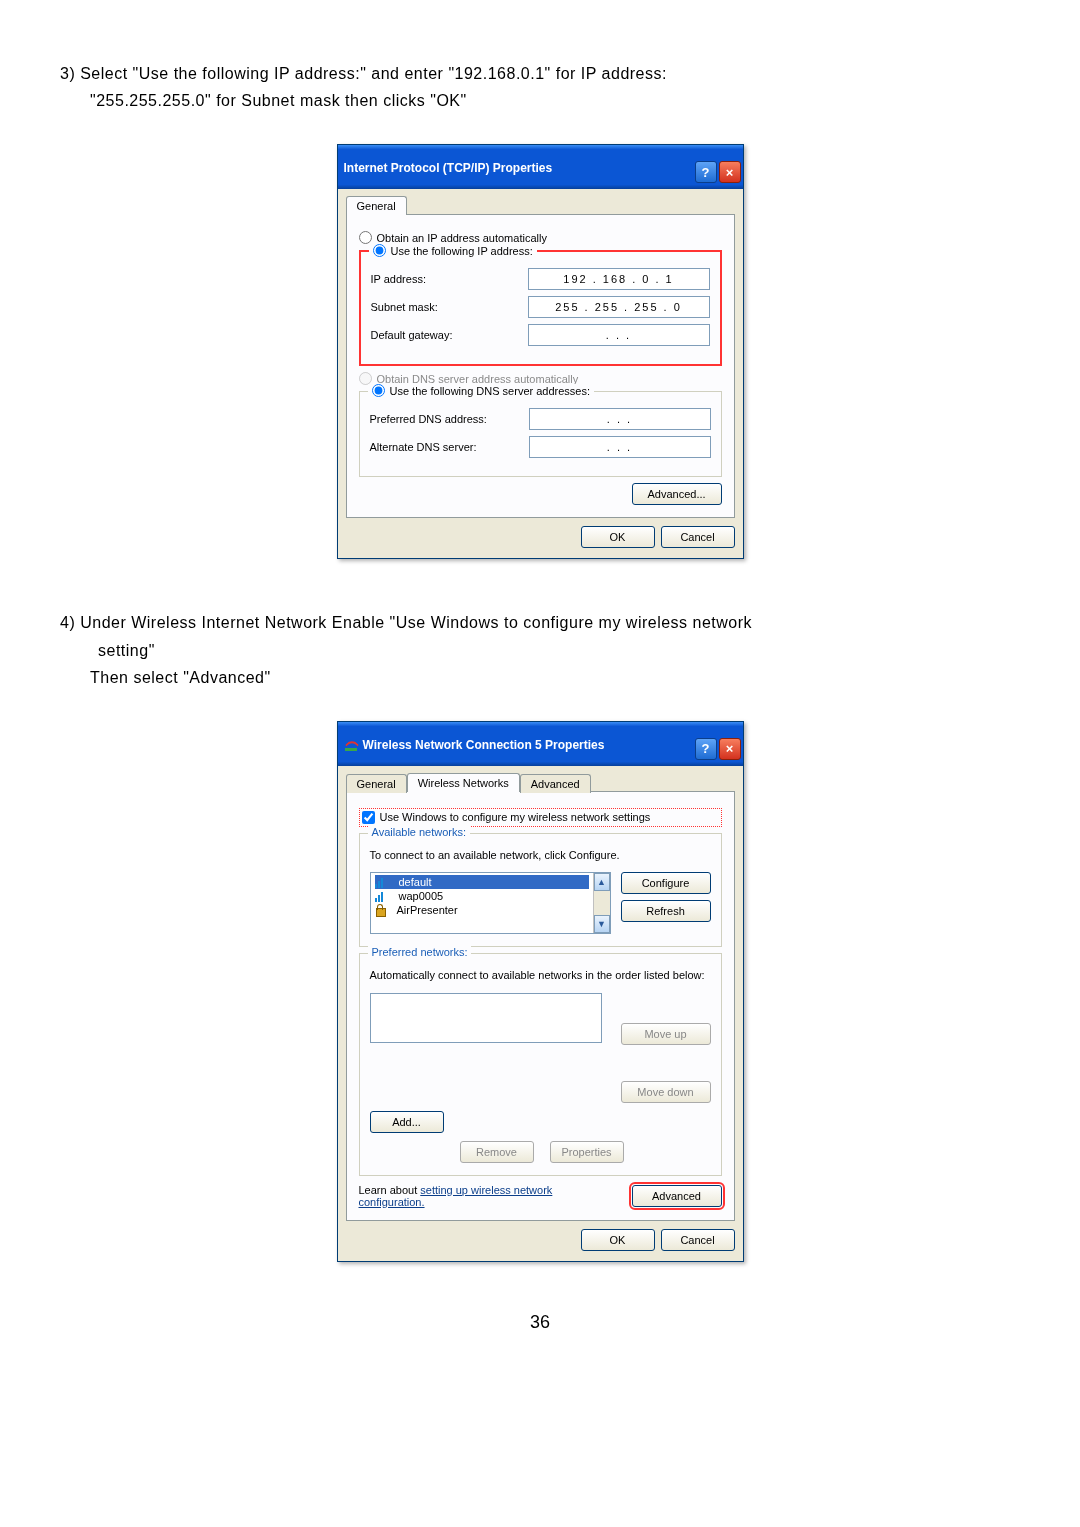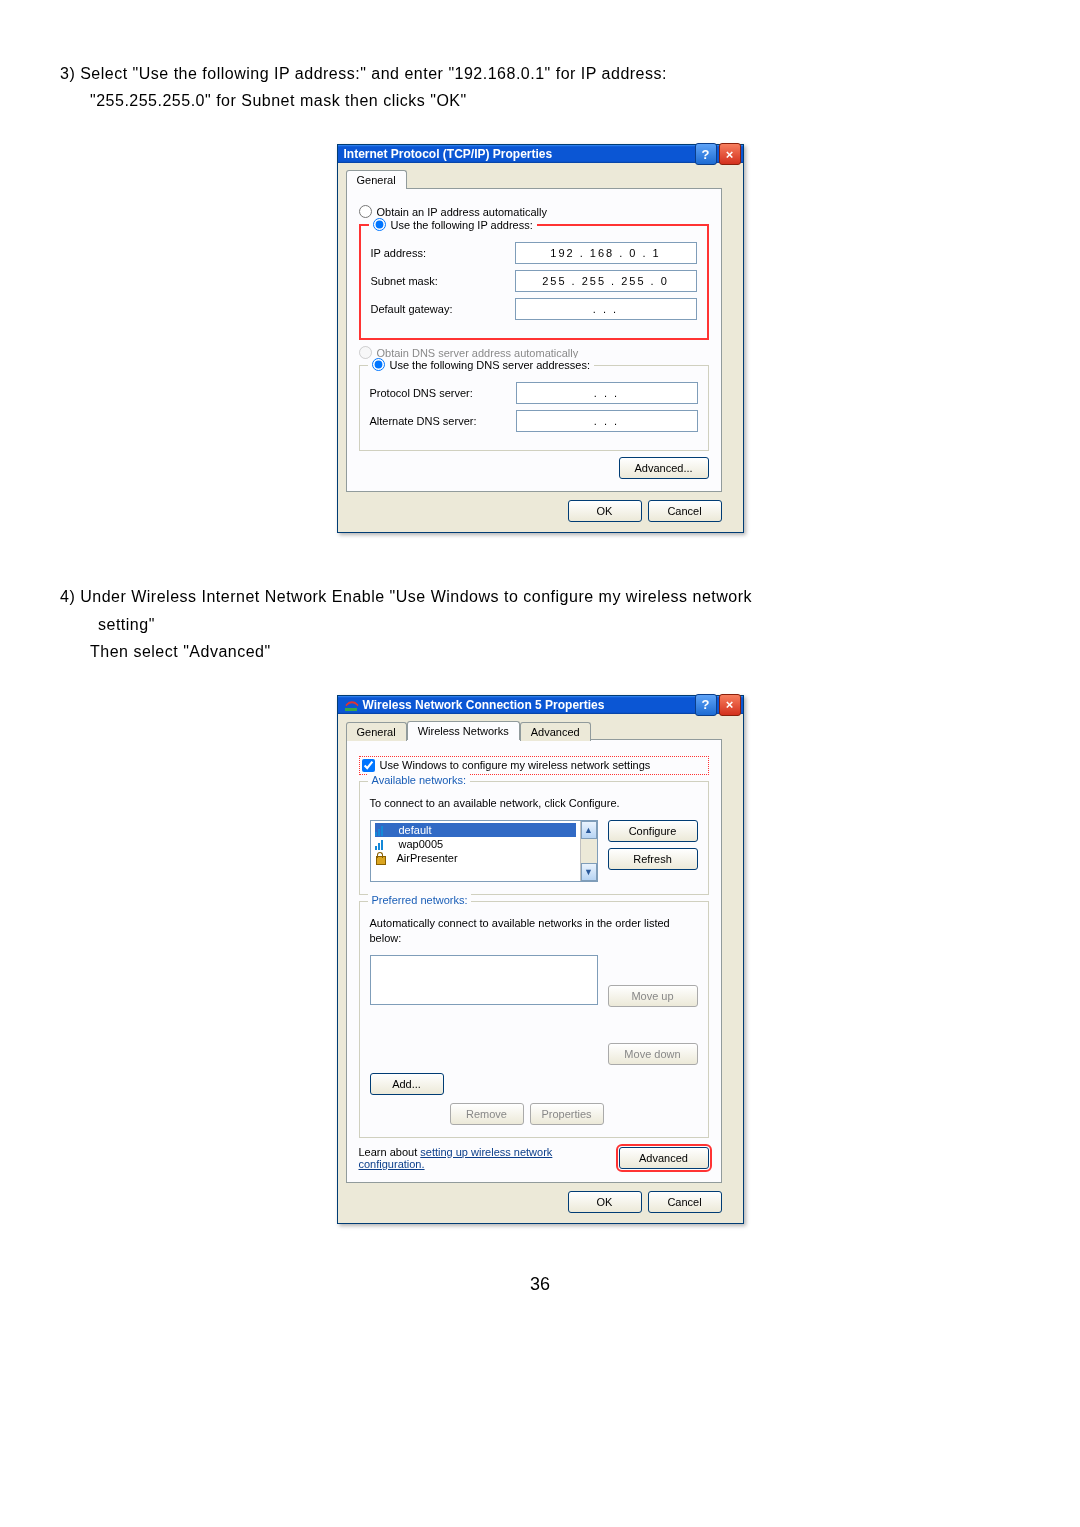--- a/index.html
+++ b/index.html
@@ -28,43 +28,43 @@
   .xp-dialog {
     width: 405px;
     background: #ece9d8;
     border: 1px solid #003c74;
     font-family: Tahoma, sans-serif;
     font-size: 11px;
     color: #000;
     box-shadow: 2px 2px 4px rgba(0,0,0,0.3);
   }
   .xp-titlebar {
-    height: 18px;
+    height: 28px;
     background: linear-gradient(to bottom, #3a8df5 0%, #0b56d4 10%, #0b56d4 90%, #063f9a 100%);
     display: flex;
-    align-items: center;
+    align-items: flex-start;
     justify-content: space-between;
-    padding: 0 2px 0 6px;
+    padding: 16px 2px 0 6px;
     color: #fff;
     font-weight: bold;
     font-size: 12px;
   }
   .tb-left { display:flex; align-items:center; gap:5px; }
   .tb-btns { display:flex; gap:2px; }
   .tb-btn {
     width: 20px; height: 20px;
     border-radius: 3px;
     display:flex; align-items:center; justify-content:center;
     font-weight: bold;
     font-size: 13px;
     color:#fff;
   }
   .tb-help { background: linear-gradient(to bottom, #5ea3f7, #1e6cd3); border:1px solid #0b3e8a;}
   .tb-close { background: linear-gradient(to bottom, #f77e5e, #d3311e); border:1px solid #8a200b;}
-  .xp-body { padding: 6px 21px 10px 8px; }
+  .xp-body { padding: 6px 8px 10px 8px; }
   .xp-tab {
     display:inline-block;
     background:#fcfcfe;
     border:1px solid #919b9c;
     border-bottom:none;
     padding:3px 10px;
     border-radius:3px 3px 0 0;
     position:relative;
     top:1px;
     z-index:2;
@@ -213,21 +213,21 @@
         </label>
 
         <div class="xp-group">
           <div class="xp-group-title">
             <label class="radio-row" style="margin:0">
               <input type="radio" name="dnsmode" checked="" style="">
               <span>Use the following DNS server addresses:</span>
             </label>
           </div>
           <div class="field-row">
-            <span class="lbl">Protocol DNS server:</span>
+            <span class="lbl">Preferred DNS address:</span>
             <div class="ip-input"> .        .        . </div>
           </div>
           <div class="field-row">
             <span class="lbl">Alternate DNS server:</span>
             <div class="ip-input"> .        .        . </div>
           </div>
         </div>
 
         <div class="btnrow-right">
           <button class="xp-btn wide">Advanced...</button>
@@ -313,21 +313,21 @@
         <div class="xp-group">
           <div class="xp-group-title blue">Preferred networks:</div>
           <div class="desc" style="margin-top:4px">Automatically connect to available networks in the order listed below:</div>
           <div class="row-flex">
             <div class="emptybox"></div>
             <div class="side-btns">
               <button class="xp-btn wide disabled">Move up</button>
               <button class="xp-btn wide disabled">Move down</button>
             </div>
           </div>
-          <div style="display:flex; gap:6px; margin-top:8px;">
+          <div style="display:flex; gap:16px; margin-top:8px;">
             <button class="xp-btn">Add...</button>
             <button class="xp-btn disabled">Remove</button>
             <button class="xp-btn disabled">Properties</button>
           </div>
         </div>
 
         <div class="row-flex" style="align-items:center; margin-top:8px;">
           <div>
             <span>Learn about </span><span class="link">setting up wireless network</span><br>
             <span class="link">configuration.</span>

